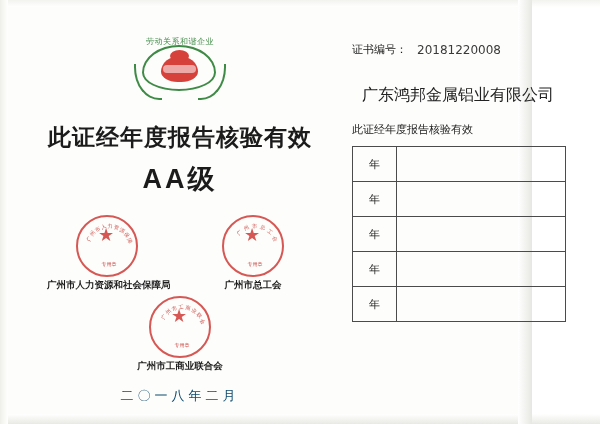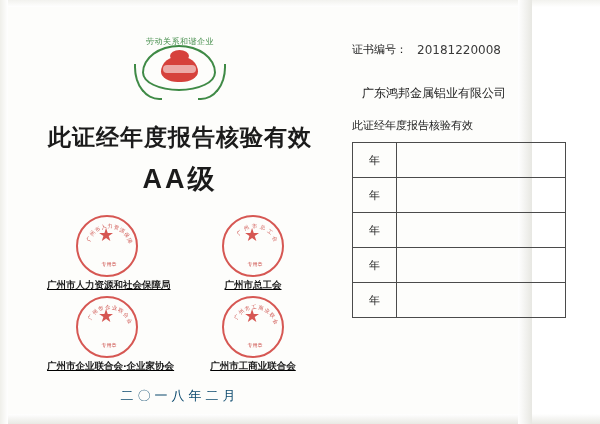--- a/index.html
+++ b/index.html
@@ -152,21 +152,20 @@
     justify-content: center;
     align-items: flex-start;
     gap: 26px;
   }
   .seal-row.second {
     margin-top: 4px;
   }
   .seal-unit {
     width: 120px;
     text-align: center;
-    text-decoration: underline;
   }
   .seal {
     position: relative;
     width: 62px;
     height: 62px;
     margin: 0 auto;
     border: 2px solid #d34a45;
     border-radius: 50%;
     box-sizing: border-box;
     opacity: 0.92;
@@ -248,21 +247,21 @@
     white-space: nowrap;
   }
   .field-value {
     margin-left: 10px;
     font-size: 12px;
     color: #3a3a3a;
     font-family: "DejaVu Sans", sans-serif;
     white-space: nowrap;
   }
   .field-value.big {
-    font-size: 12px;
+    font-size: 16px;
     color: #222;
   }
   .notice {
     font-size: 11px;
     color: #1b1b1b;
     font-family: "DejaVu Sans", sans-serif;
     margin-top: -12px;
     margin-bottom: 9px;
     white-space: nowrap;
   }
@@ -343,37 +342,20 @@
               <span style="transform:rotate(58deg) translate(0,-25px)">会</span>
             </div>
             <div class="star"></div>
             <div class="bottom-text">专用章</div>
           </div>
           <div class="seal-caption">广州市总工会</div>
         </div>
       </div>
 
       <div class="seal-row second">
-        <div class="seal-unit">
-          <div class="seal">
-            <div class="ring-text">
-              <span style="transform:rotate(-64deg) translate(0,-25px)">广</span>
-              <span style="transform:rotate(-46deg) translate(0,-25px)">州</span>
-              <span style="transform:rotate(-28deg) translate(0,-25px)">市</span>
-              <span style="transform:rotate(-10deg) translate(0,-25px)">企</span>
-              <span style="transform:rotate(8deg) translate(0,-25px)">业</span>
-              <span style="transform:rotate(26deg) translate(0,-25px)">联</span>
-              <span style="transform:rotate(44deg) translate(0,-25px)">合</span>
-              <span style="transform:rotate(62deg) translate(0,-25px)">会</span>
-            </div>
-            <div class="star"></div>
-            <div class="bottom-text">专用章</div>
-          </div>
-          <div class="seal-caption">广州市企业联合会·企业家协会</div>
-        </div>
 
         <div class="seal-unit">
           <div class="seal">
             <div class="ring-text">
               <span style="transform:rotate(-63deg) translate(0,-25px)">广</span>
               <span style="transform:rotate(-45deg) translate(0,-25px)">州</span>
               <span style="transform:rotate(-27deg) translate(0,-25px)">市</span>
               <span style="transform:rotate(-9deg) translate(0,-25px)">工</span>
               <span style="transform:rotate(9deg) translate(0,-25px)">商</span>
               <span style="transform:rotate(27deg) translate(0,-25px)">业</span>

